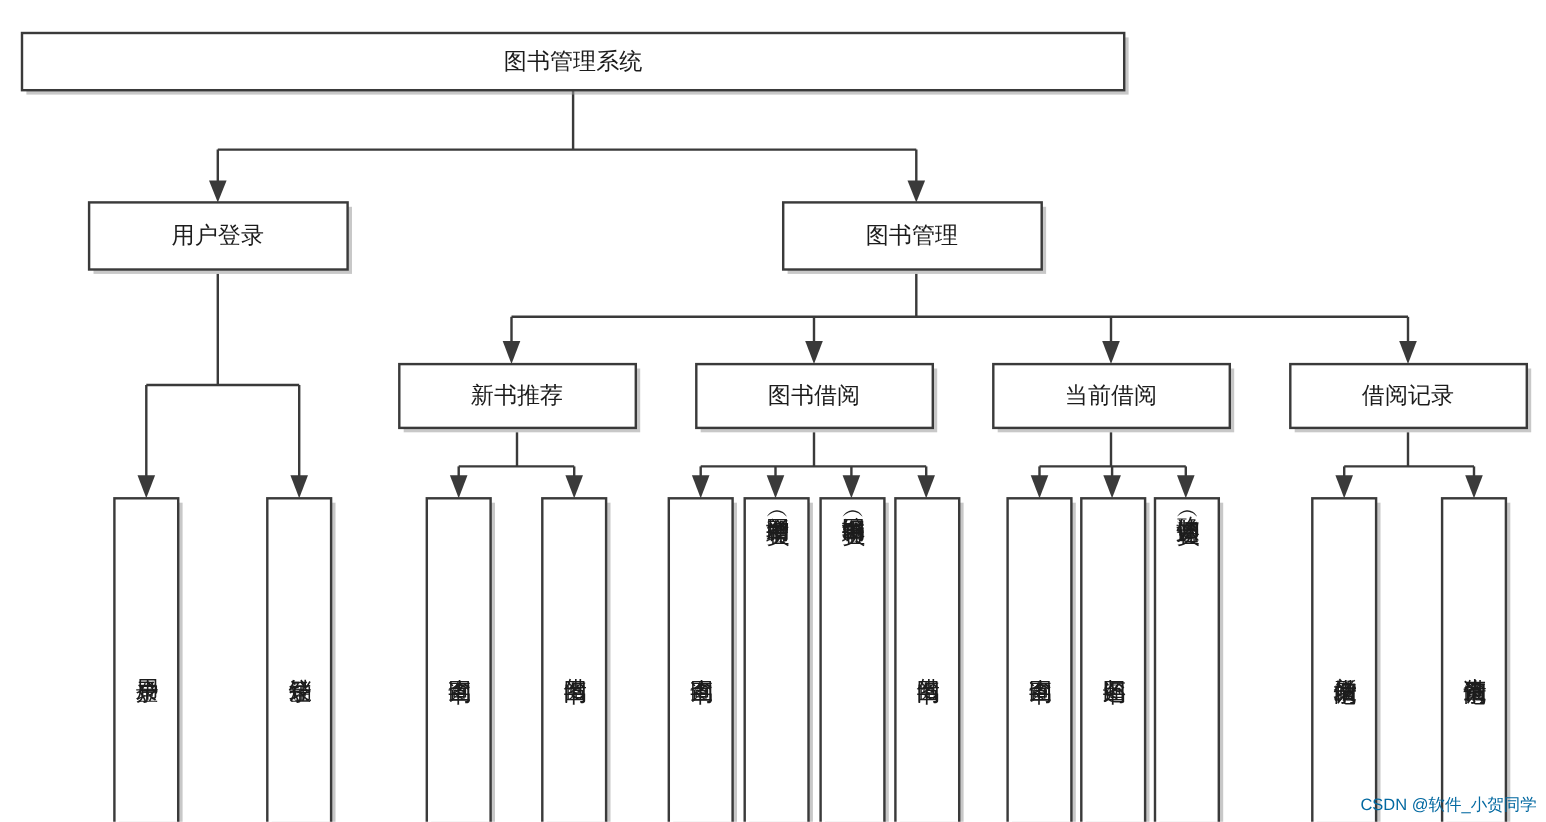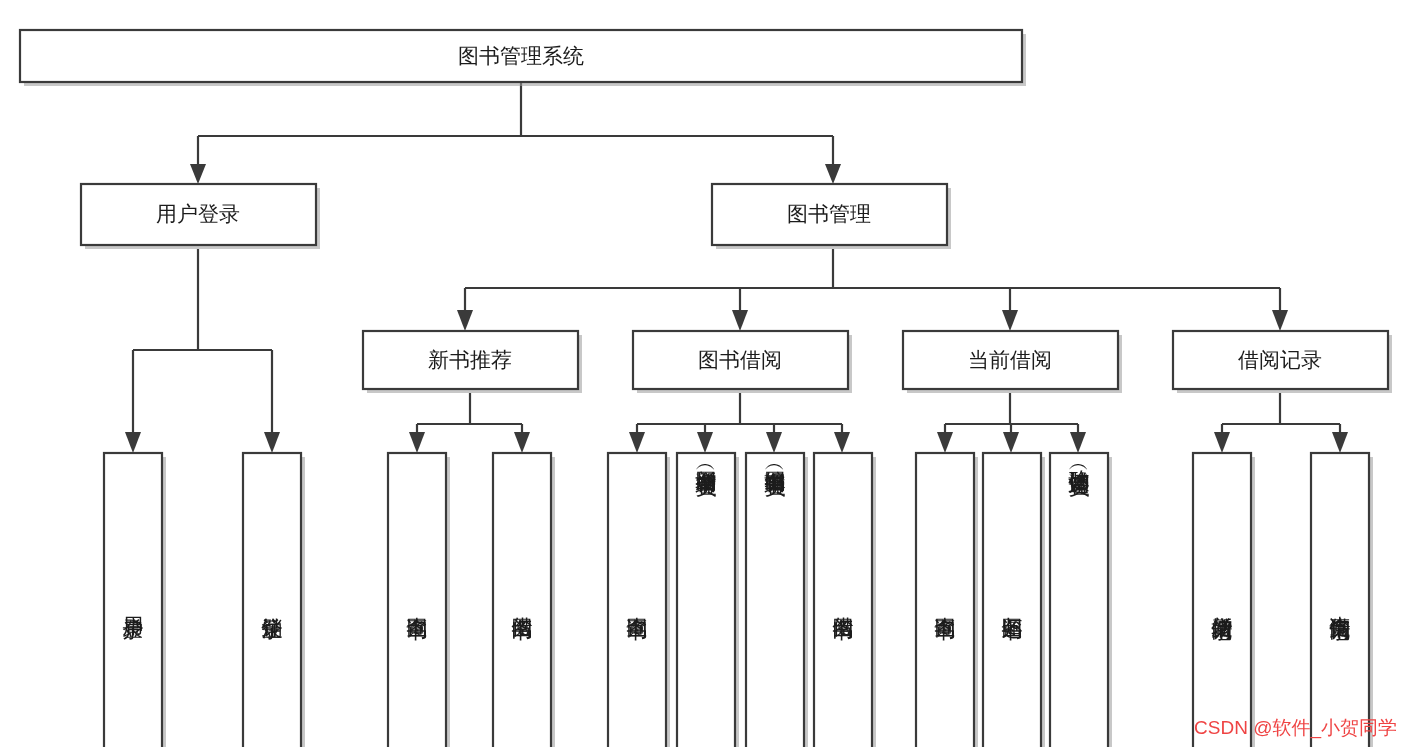--- a/index.html
+++ b/index.html
@@ -61,22 +61,22 @@
   }
   .arrow-head {
     fill: #3a3a3a;
     stroke: none;
   }
   .watermark {
     position: absolute;
     right: 8px;
     bottom: 6px;
     font-family: "Liberation Sans", sans-serif;
-    font-size: 19px;
-    color: #ef4444;
+    font-size: 15px;
+    color: #0369a1;
     white-space: nowrap;
     pointer-events: none;
   }
 </style>
 </head>
 <body>
 
 <div id="chart-root">
   <svg width="1405" height="747" viewBox="0 0 1405 747" xmlns="http://www.w3.org/2000/svg">
 

